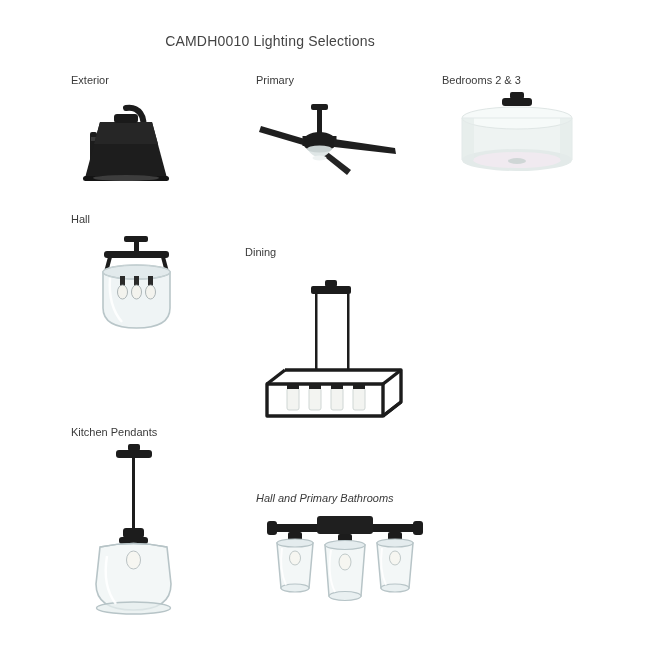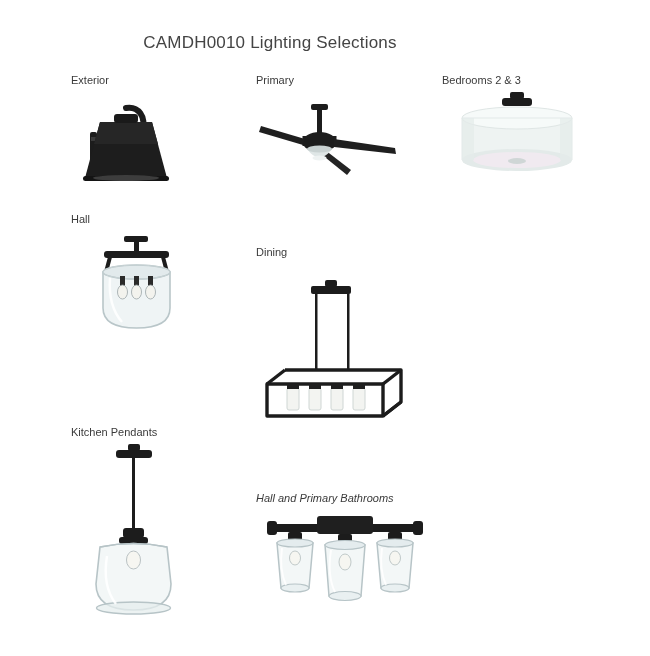--- a/index.html
+++ b/index.html
@@ -14,39 +14,39 @@
     font-family: "Liberation Sans", sans-serif;
     color: #3d3d3d;
     overflow: hidden;
   }
   .page-title {
     position: absolute;
     top: 33px;
     left: 0;
     width: 540px;
     text-align: center;
-    font-size: 17px;
+    font-size: 14px;
     color: #444;
     letter-spacing: 0.2px;
   }
   .item-label {
     position: absolute;
     font-size: 11px;
     color: #3a3a3a;
     white-space: nowrap;
   }
   .fixture {
     position: absolute;
   }
   
   .lbl-exterior  { left: 71px;  top: 74px; }
   .lbl-primary   { left: 256px; top: 74px; }
   .lbl-bed23     { left: 442px; top: 74px; }
   .lbl-entry     { left: 71px;  top: 213px; }
-  .lbl-dining    { left: 256px; top: 246px; text-align: center; }
+  .lbl-dining    { left: 245px; top: 246px; text-align: center; }
   .lbl-kitchen   { left: 71px;  top: 426px; }
   .lbl-bath      { left: 256px; top: 492px; font-style: italic; }
 
   
   .fx-exterior { left: 70px;  top: 92px;  width: 140px; height: 105px; }
   .fx-primary  { left: 255px; top: 92px;  width: 165px; height: 105px; }
   .fx-bed23    { left: 440px; top: 92px;  width: 160px; height: 95px; }
   .fx-entry    { left: 70px;  top: 232px; width: 140px; height: 125px; }
   .fx-dining   { left: 255px; top: 264px; width: 165px; height: 165px; }
   .fx-kitchen  { left: 70px;  top: 444px; width: 140px; height: 180px; }

